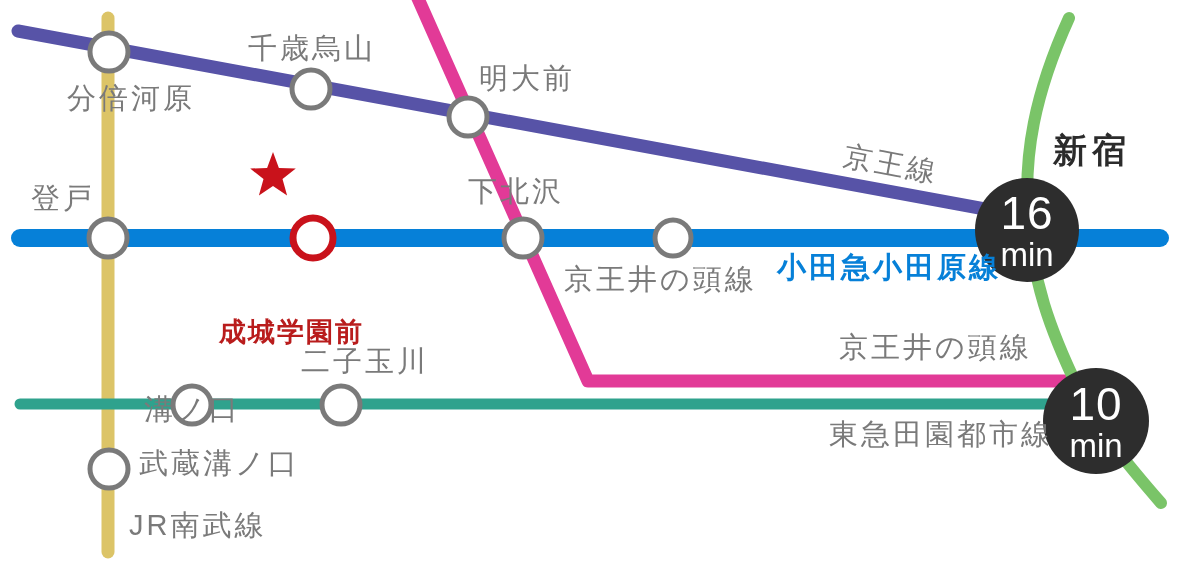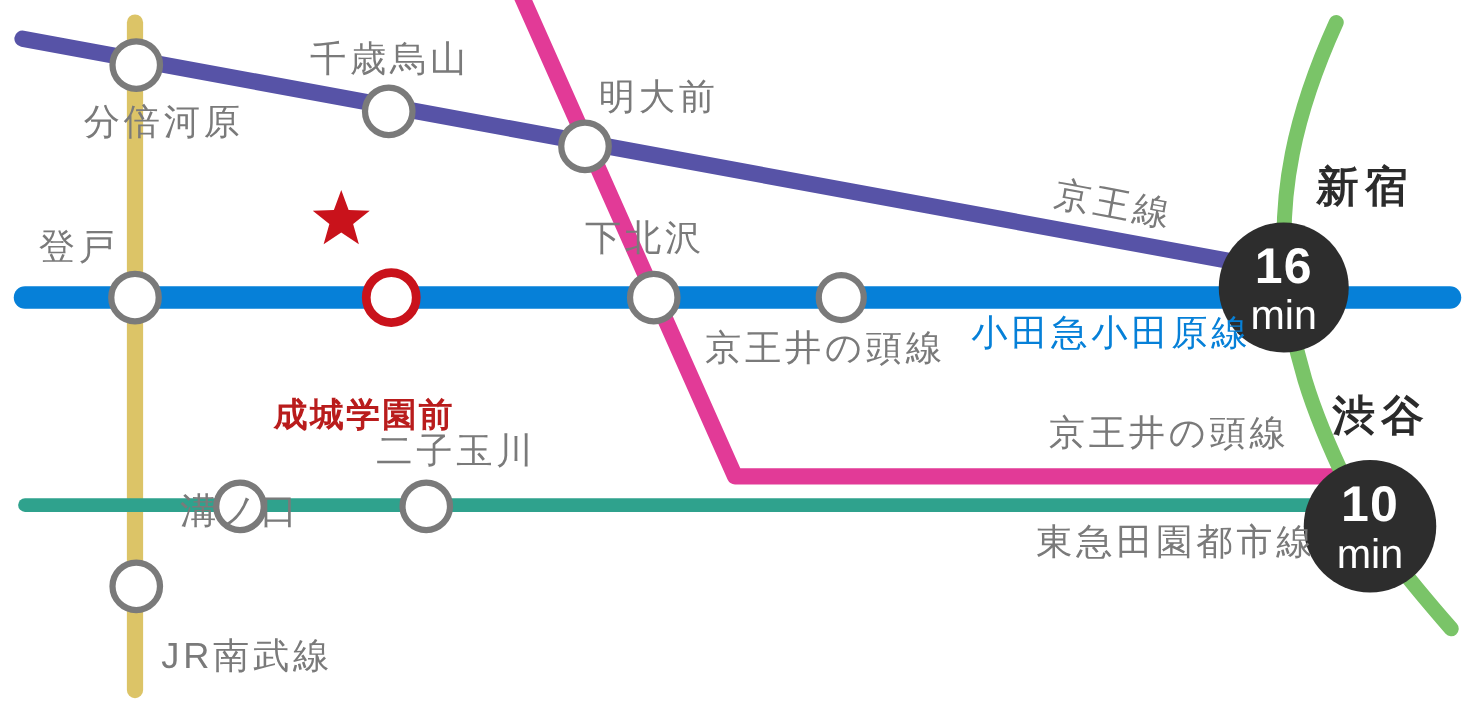--- a/index.html
+++ b/index.html
@@ -15,21 +15,21 @@
   }
   .lbl-blue  { color:#0680d8; font-weight:500; }
   .lbl-red   { color:#b91c1c; font-weight:bold; font-size:27px; letter-spacing:2px;margin-top:44px; }
   .lbl-city  { color:#2b2b2b; font-weight:bold; font-size:34px; letter-spacing:5px; }
   .lbl-rot   { transform:rotate(10.5deg); transform-origin:center; }
   .time-badge {
     position:absolute; width:104px; height:104px; border-radius:50%;
     background:#2d2d2d; color:#ffffff;
     display:flex; flex-direction:column; align-items:center; justify-content:center;
   }
-  .time-badge .t-num { font-size:40px; font-weight:700; line-height:1.0; letter-spacing:1px;text-align:center; }
+  .time-badge .t-num { font-size:46px; font-weight:400; line-height:1.0; letter-spacing:1px;text-align:center; }
   .time-badge .t-unit { font-size:33px; font-weight:500; line-height:1.0; margin-top:2px; }
 </style>
 </head>
 <body>
 
 <div class="map-wrap">
 
   <svg class="map-svg" width="1180" height="574" viewBox="0 0 1180 574">
 
     <path d="M 108 18 L 108 552" stroke="#dcc467" stroke-width="13" stroke-linecap="round" fill="none"></path>
@@ -64,29 +64,29 @@
 
   <div class="lbl" style="left:47px;  top:83px;margin-left:20px;">分倍河原</div>
   <div class="lbl" style="left:248px; top:33px;">千歳烏山</div>
   <div class="lbl" style="left:479px; top:63px;">明大前</div>
   <div class="lbl" style="left:31px;  top:183px;">登戸</div>
   <div class="lbl lbl-red" style="left:219px; top:274px;">成城学園前</div>
   <div class="lbl" style="left:468px; top:176px;">下北沢</div>
   <div class="lbl" style="left:564px; top:264px;">京王井の頭線</div>
   <div class="lbl" style="left:144px; top:346px;margin-top:48px;">溝ノ口</div>
   <div class="lbl" style="left:301px; top:346px;">二子玉川</div>
+  <div class="lbl" style="left:139px; top:448px;">武蔵溝ノ口</div>
 
   <div class="lbl lbl-rot" style="left:843px; top:149px;">京王線</div>
-  <div class="lbl lbl-blue" style="left:777px; top:252px;">小田急小田原線</div>
+  <div class="lbl lbl-blue" style="left:777px; top:252px;font-weight:bold;">小田急小田原線</div>
   <div class="lbl" style="left:839px; top:332px;">京王井の頭線</div>
   <div class="lbl" style="left:829px; top:419px;">東急田園都市線</div>
   <div class="lbl" style="left:129px; top:510px;">JR南武線</div>
 
   <div class="lbl lbl-city" style="left:1053px; top:133px;">新宿</div>
-  <div class="lbl lbl-city" style="left:1066px; top:316px;">渋谷</div>
 
   <div class="time-badge" style="left:975px; top:178px; background:transparent;">
     <div class="t-num">16</div>
     <div class="t-unit">min</div>
   </div>
   <div class="time-badge" style="left:1044px; top:369px; background:transparent;">
     <div class="t-num">10</div>
     <div class="t-unit">min</div>
   </div>
 

